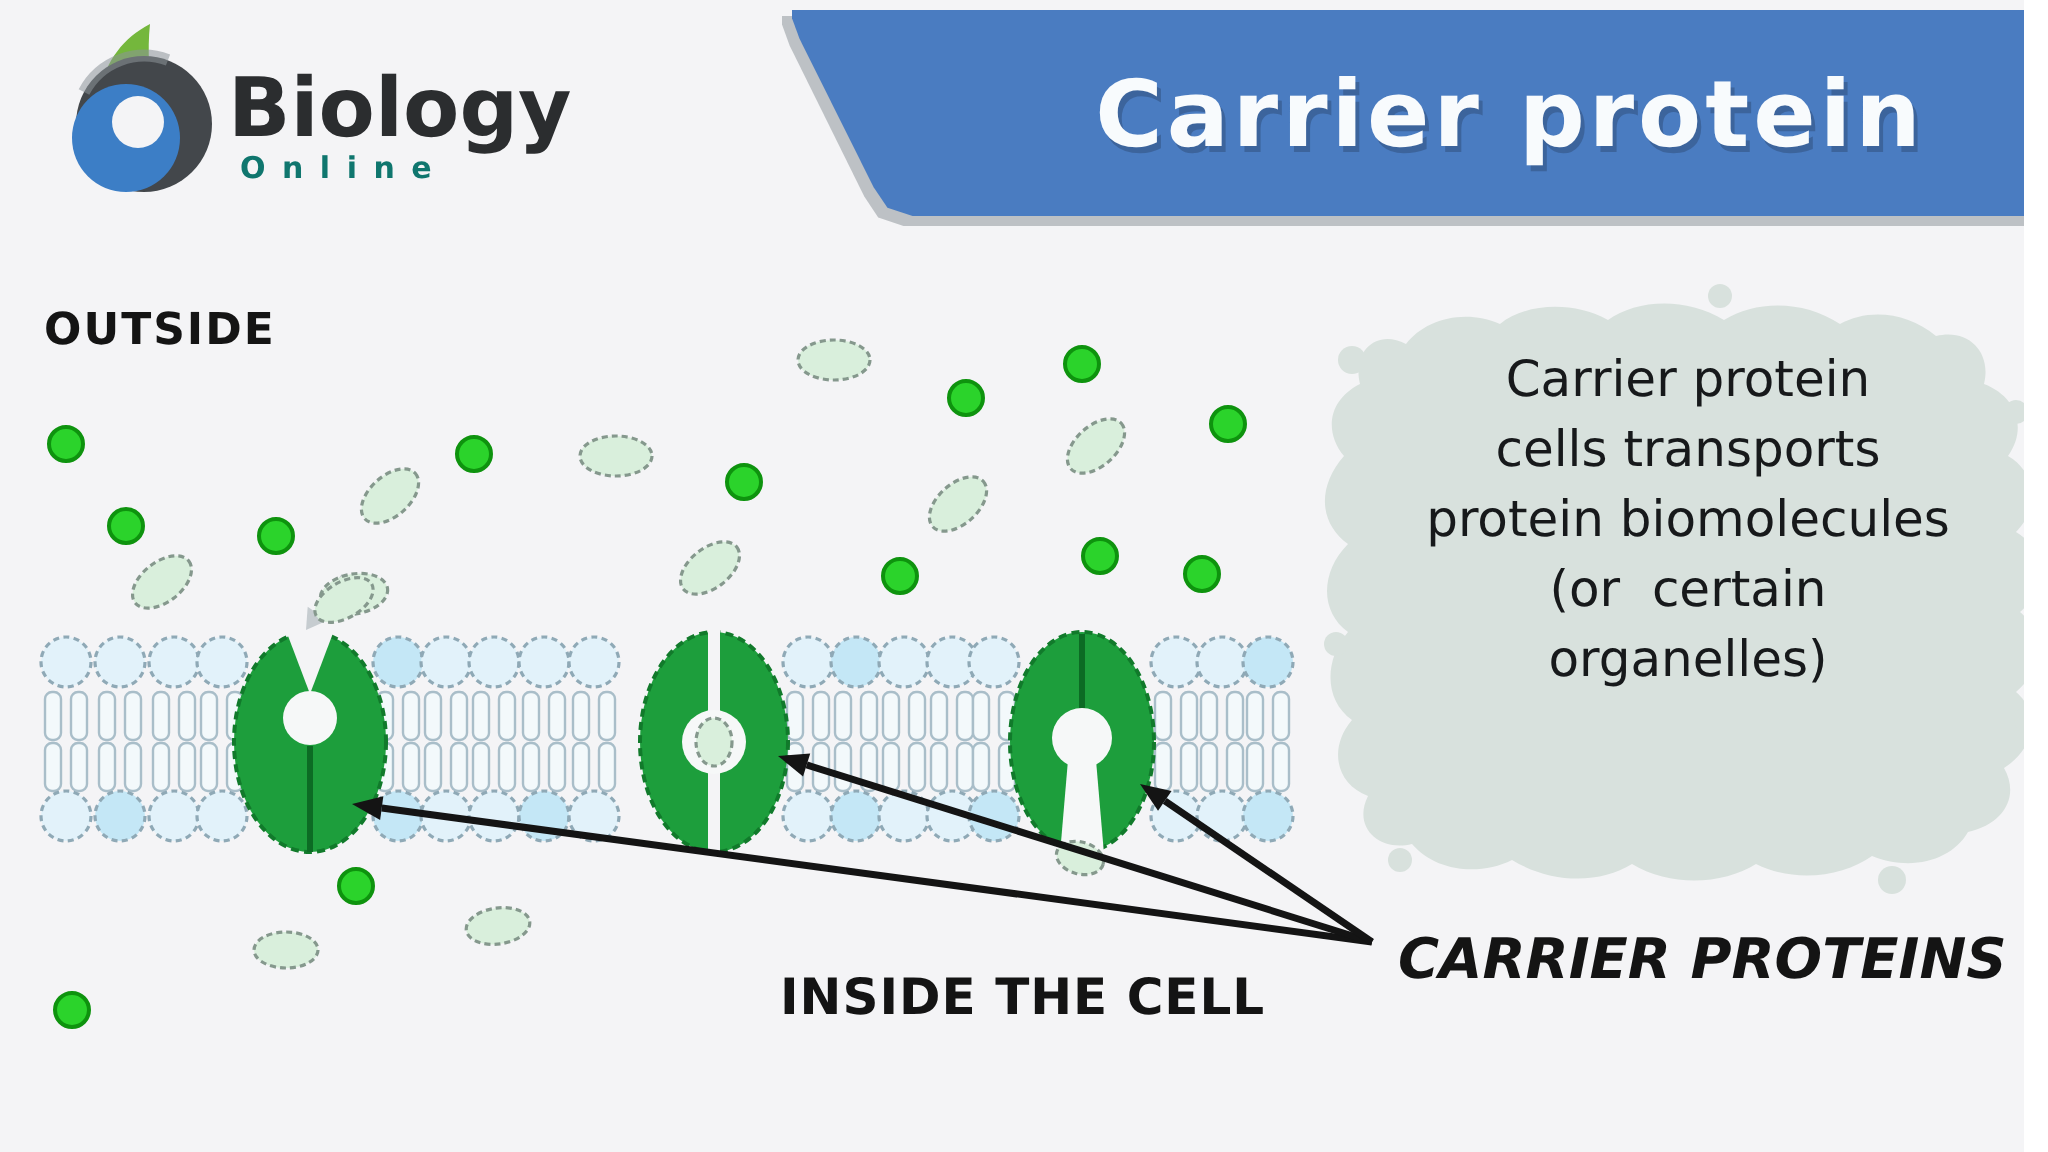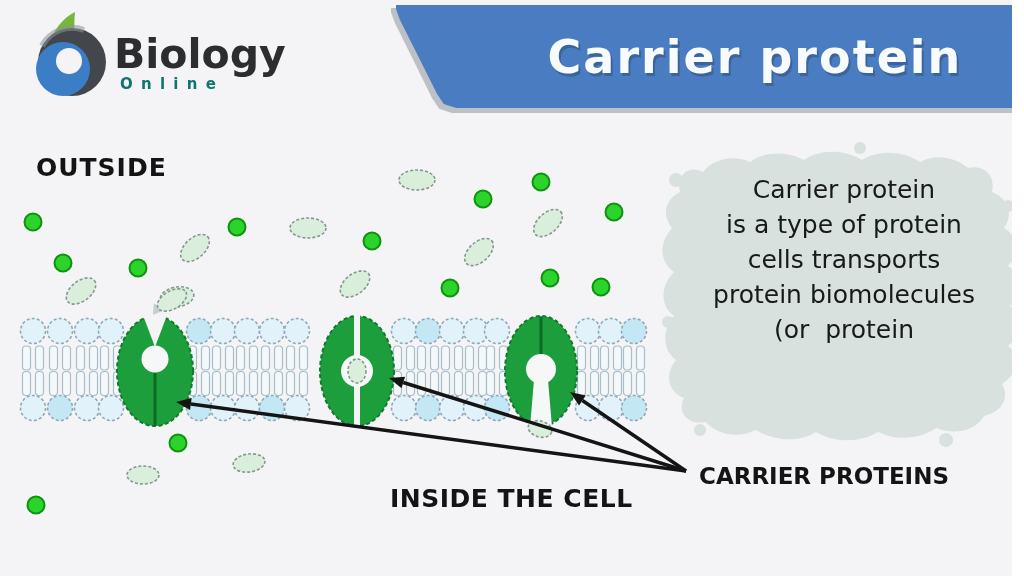--- a/index.html
+++ b/index.html
@@ -30,23 +30,23 @@
     display:flex; align-items:center; justify-content:center; padding-left:0;
   }
   .banner-title{
     padding-left:90px;
     font-size:46px; font-weight:bold; letter-spacing:2px; color:#f8fbfd;
     text-shadow:2px 3px 0 rgba(44,70,110,0.45);
   }
 
   
   .lbl{position:absolute; color:#141414; font-weight:bold;}
-  .lbl-outside{left:36px; top:153px; font-size:25px; letter-spacing:1px;}
+  .lbl-outside{left:22px; top:153px; font-size:22px; letter-spacing:1px;}
   .lbl-inside{left:390px; top:484px; font-size:25px; letter-spacing:0.5px;}
-  .lbl-carrier{left:699px; top:463px; font-size:23px; letter-spacing:0px;}
+  .lbl-carrier{left:699px; top:463px; font-size:28px; letter-spacing:0px;font-style:italic;}
 
   
   .note-text{
     position:absolute; left:668px; top:172px; width:352px;
     text-align:center; color:#17191b;
     font-size:25px; line-height:35px; font-weight:500;
   }
   .note-line{white-space:pre;}
 </style>
 </head>
@@ -230,19 +230,19 @@
   <div class="banner" style="background: rgb(74, 124, 193);">
     <span class="banner-title" style="color: rgb(248, 251, 253);">Carrier protein</span>
   </div>
 
   <div class="lbl lbl-outside">OUTSIDE</div>
   <div class="lbl lbl-inside">INSIDE THE CELL</div>
   <div class="lbl lbl-carrier">CARRIER PROTEINS</div>
 
   <div class="note-text" style="color: rgb(23, 25, 27);">
       <div class="note-line">Carrier protein</div>
-      <div class="note-line">is a type of protein</div>
       <div class="note-line">cells transports</div>
       <div class="note-line">protein biomolecules</div>
-      <div class="note-line">(or  protein</div>
+      <div class="note-line">(or  certain</div>
+      <div class="note-line">organelles)</div>
     </div>
 
 </div>
 
 </body></html>

